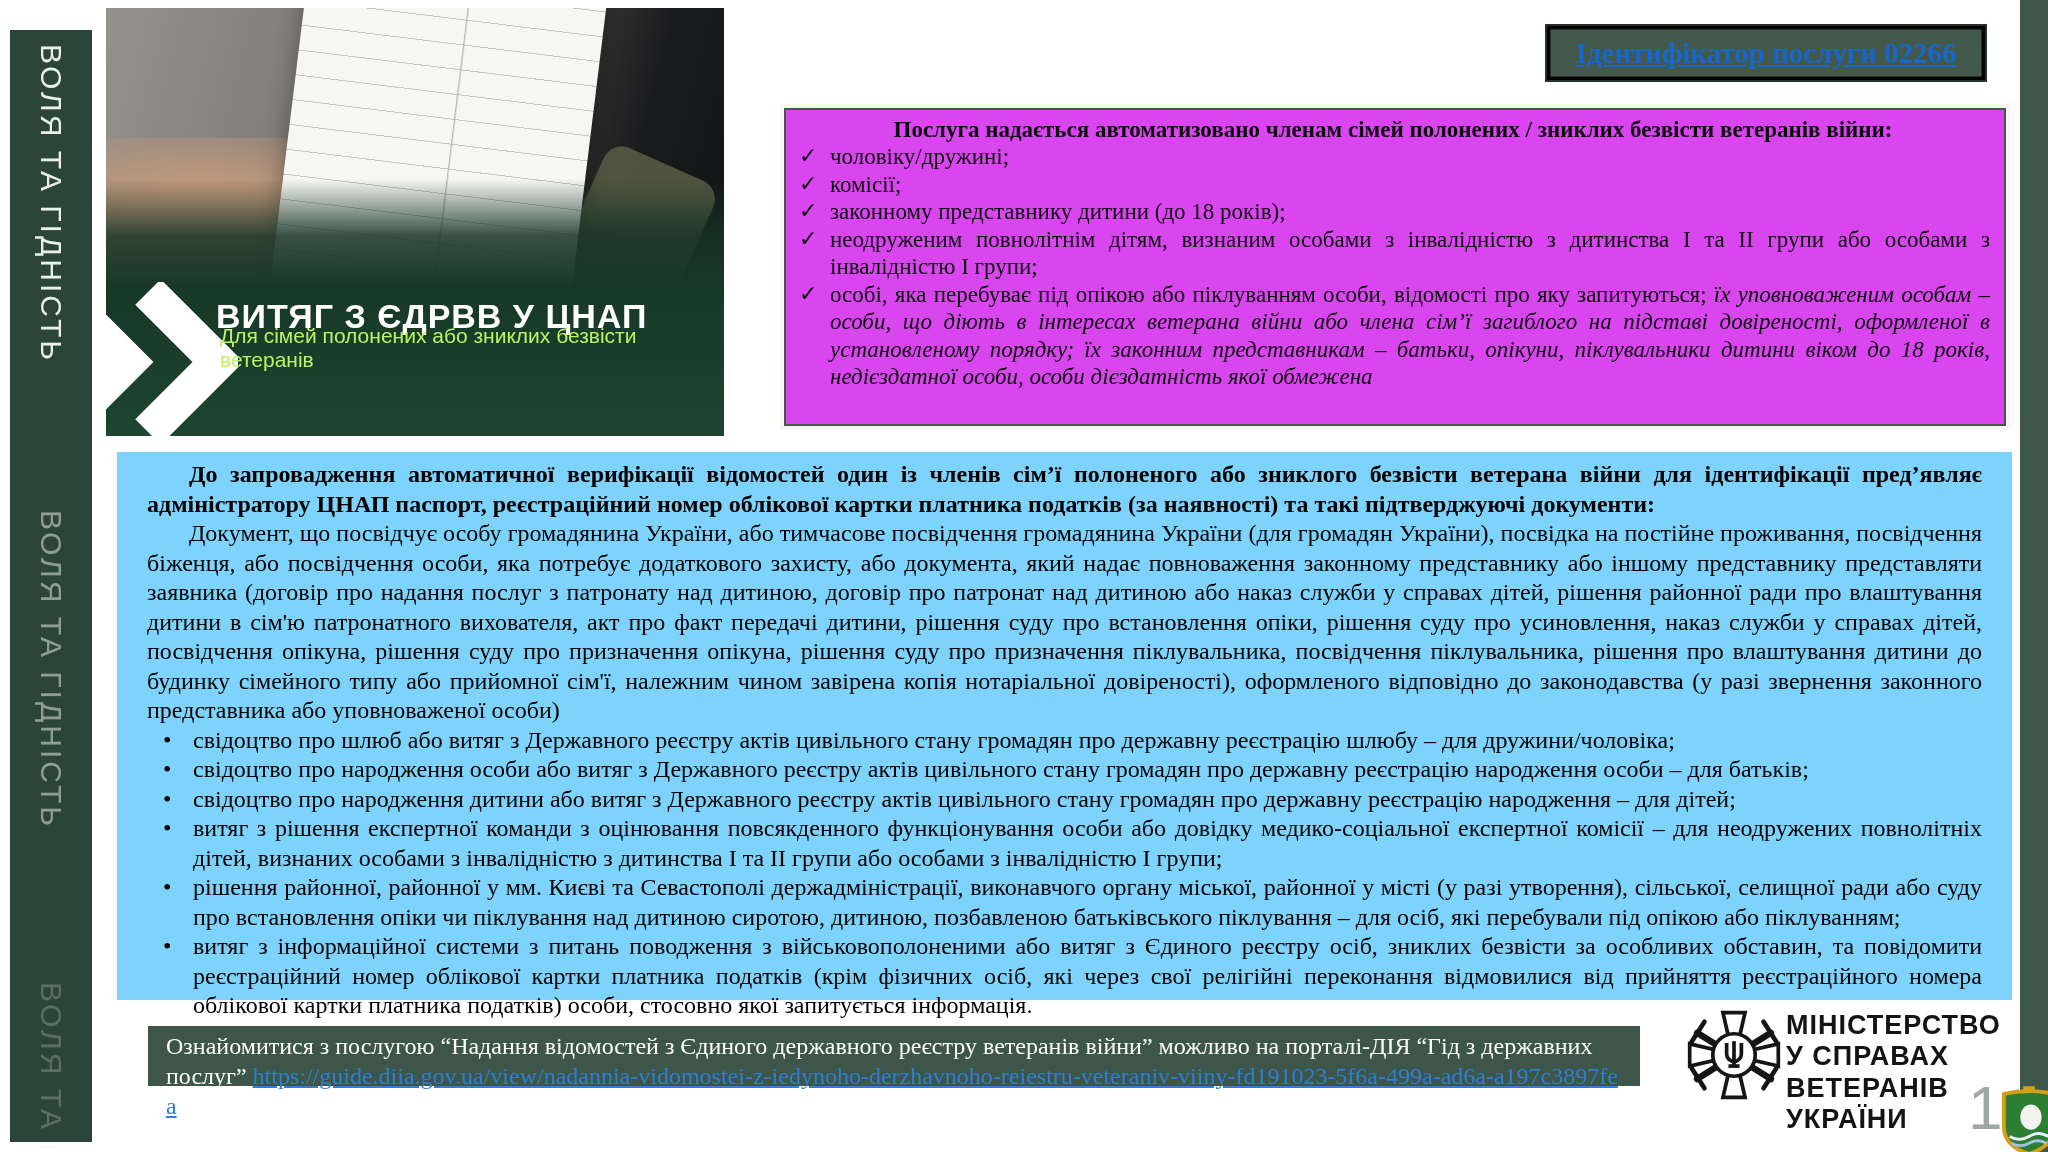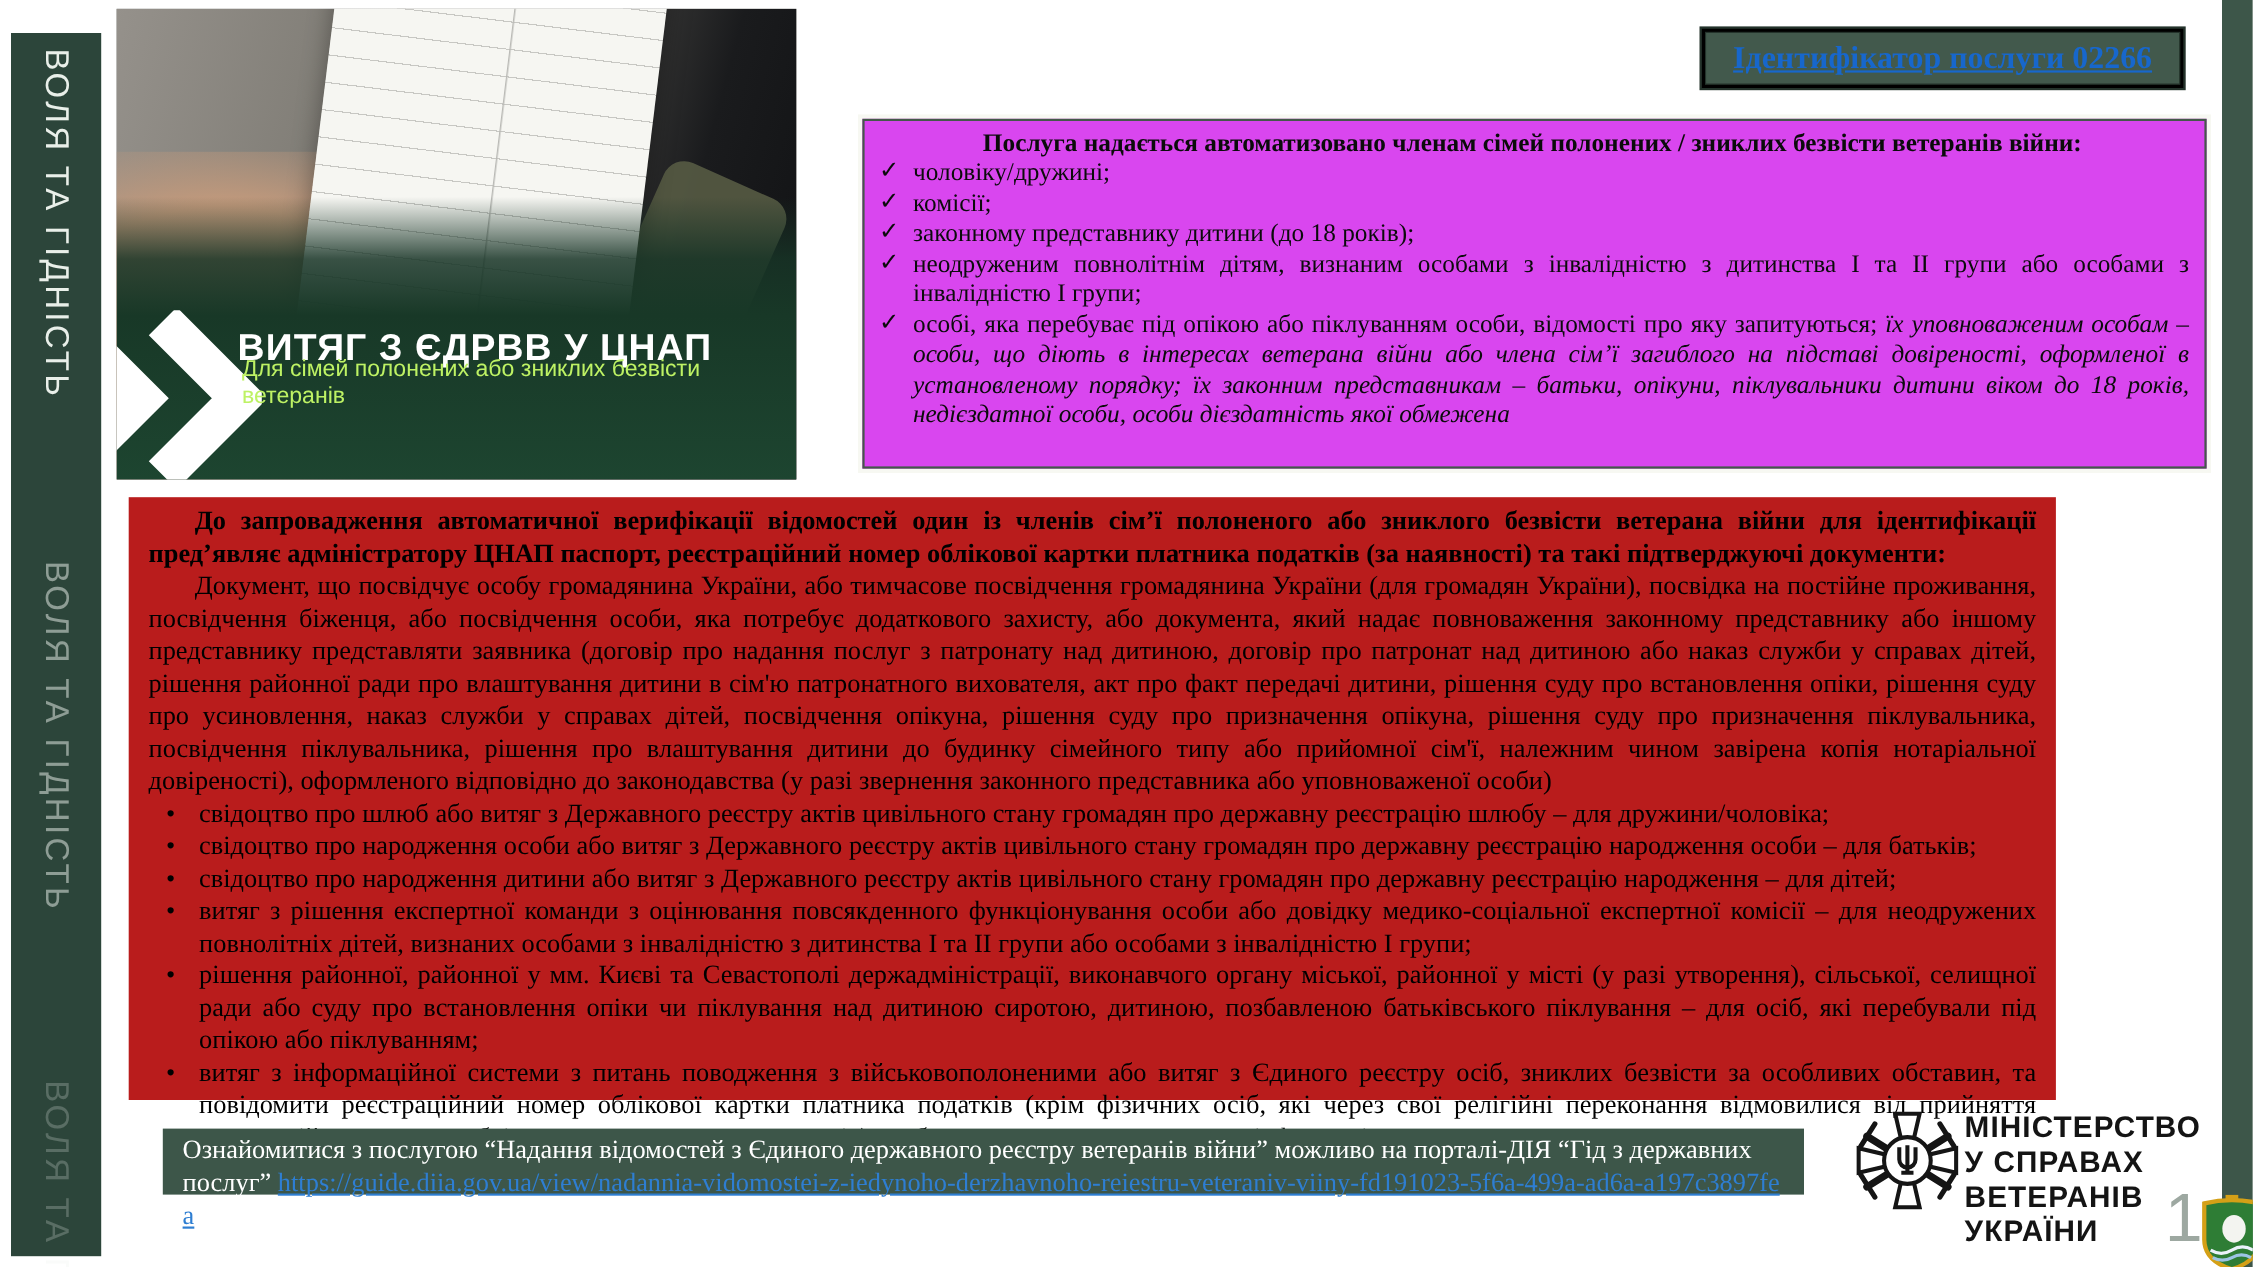--- a/index.html
+++ b/index.html
@@ -50,22 +50,22 @@
   
   .service-box{position:absolute;left:784px;top:108px;width:1222px;height:318px;box-sizing:border-box;
     background:#d946ef;border:2px solid #44584a;box-shadow:0 0 0 4px #f7f8f2;
     padding:6px 14px 4px 10px;font-size:23px;line-height:1.195;color:#0b0b0b;}
   .sb-title{text-align:center;font-weight:bold;}
   .service-box ul{margin:0;padding:0;list-style:none;}
   .service-box li{position:relative;padding-left:34px;text-align:justify;}
   .check{position:absolute;left:3px;top:0;font-family:"DejaVu Sans",sans-serif;font-size:22px;}
   .service-box em{font-family:"Liberation Serif",serif;}
   
-  .main-block{position:absolute;left:117px;top:452px;width:1752px;height:548px;box-sizing:border-box;
-    background:#b91c1c;padding:8px 18px;font-size:24px;line-height:1.23;text-align:justify;}
+  .main-block{position:absolute;left:117px;top:452px;width:1895px;height:548px;box-sizing:border-box;
+    background:#7dd3fc;padding:8px 30px;font-size:24px;line-height:1.23;text-align:justify;}
   .main-block p{margin:0;}
   .bold-intro{font-weight:bold;text-indent:42px;}
   .para{text-indent:42px;}
   .bullets{margin:0;padding:0;list-style:none;}
   .bullets li{position:relative;padding-left:46px;}
   .dot{position:absolute;left:16px;top:0;}
   
   .footer-bar{position:absolute;left:148px;top:1026px;width:1492px;height:60px;box-sizing:border-box;
     background:#3d5649;color:#fff;padding:5px 18px;font-size:24px;line-height:1.25;}
   .footer-bar p{margin:0;}

